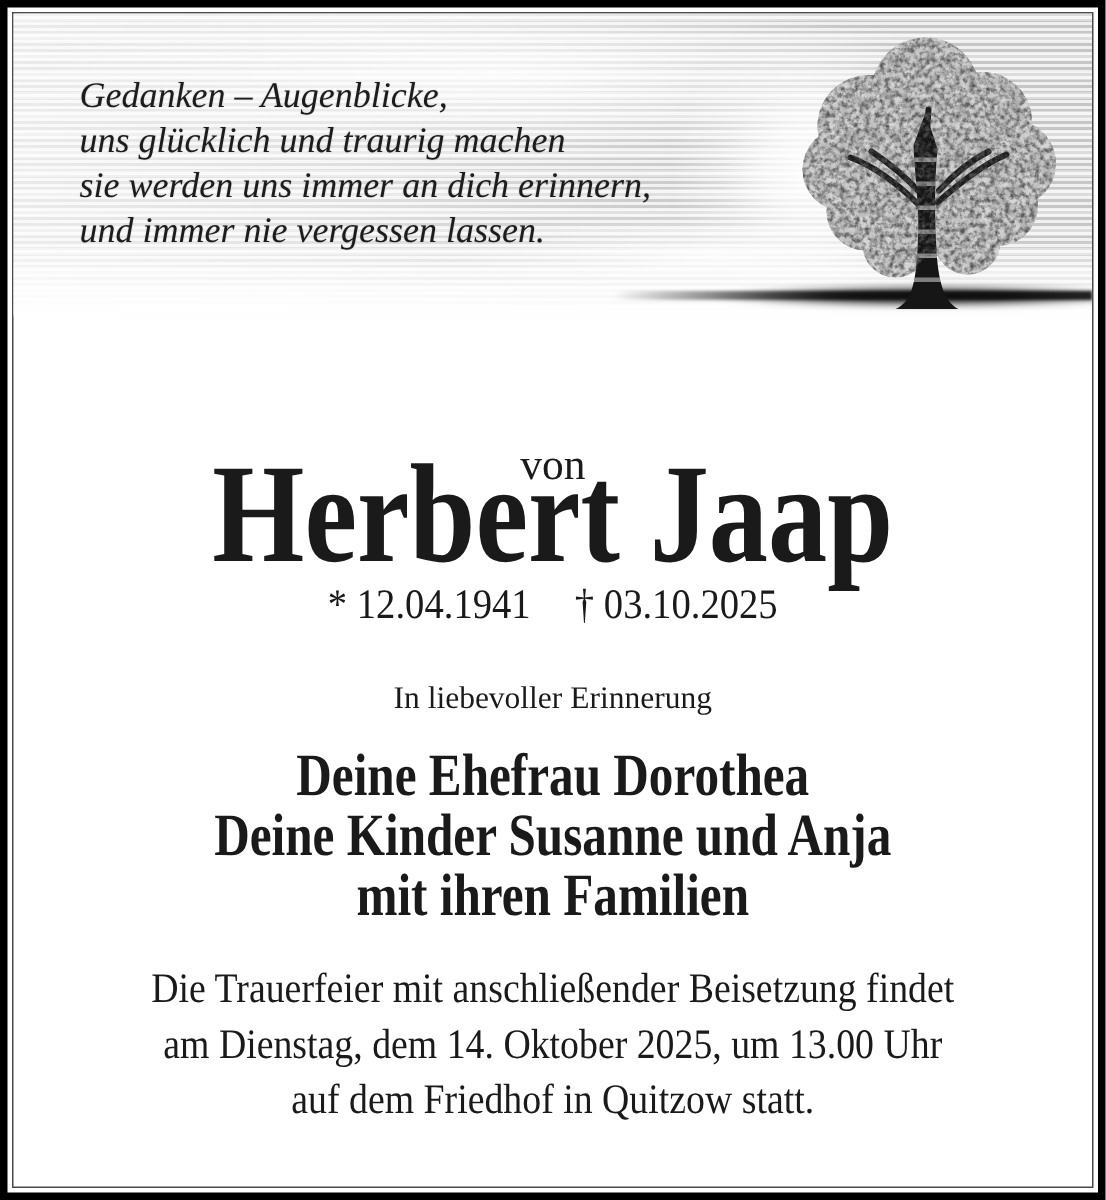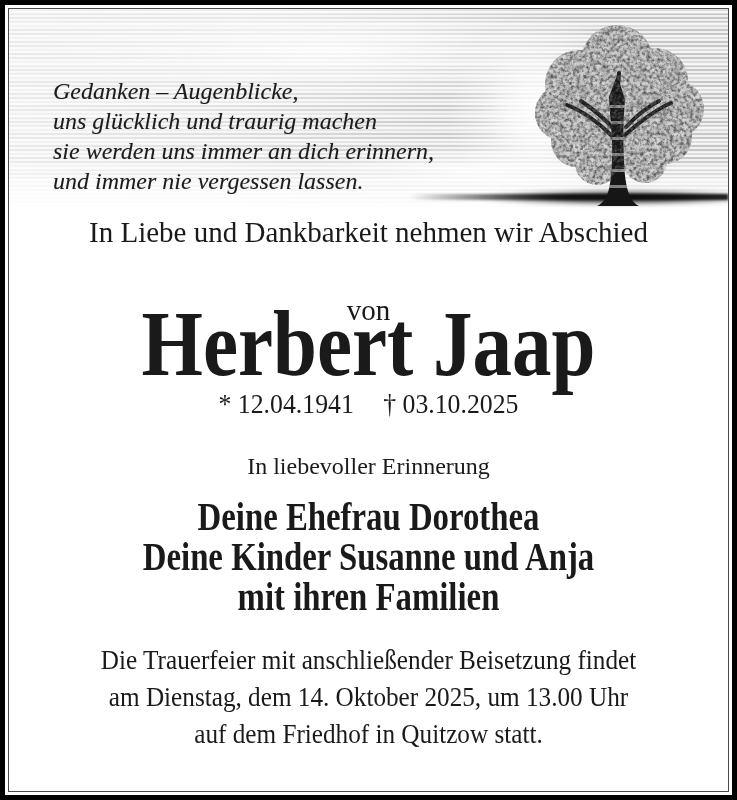--- a/index.html
+++ b/index.html
@@ -49,37 +49,36 @@
     filter:blur(2px);
   }
   .tree{position:absolute;left:408px;top:0;width:312px;height:200px;}
   
   .quote{
     position:absolute;left:44px;top:40px;
     font-style:italic;font-weight:500;
     font-size:24px;line-height:30px;
     color:#1c1c1c;
     text-shadow:0 0 1px rgba(0,0,0,.25);
-    margin-top:27px;
   }
   
   .centered{position:absolute;left:0;right:0;text-align:center;white-space:nowrap;}
   .intro-1{top:207px;font-size:29px;}
   .intro-2{top:244px;font-size:29px;margin-top:41px;}
   .name{
     top:281px;margin:0;
     font-size:94px;line-height:106px;font-weight:700;
     transform:scaleX(.84);
   }
   .dates{
     top:379px;font-size:28px;
     display:flex;justify-content:center;gap:32px;
     transform:scaleX(.92);
   }
-  .remembrance{top:444px;font-size:24px;}
+  .remembrance{top:444px;font-size:21px;}
   .mourner{font-size:40px;line-height:44px;font-weight:700;transform:scaleX(.82);}
   .mourner-1{top:486px;}
   .mourner-2{top:526px;}
   .mourner-3{top:566px;}
   .funeral{
     top:632px;font-size:28px;line-height:37px;
     transform:scaleX(.9);
   }
 </style>
 </head>
@@ -149,21 +148,20 @@
       </svg>
 
       <div class="quote">
         <div>Gedanken – Augenblicke,</div>
         <div>uns glücklich und traurig machen</div>
         <div>sie werden uns immer an dich erinnern,</div>
         <div>und immer nie vergessen lassen.</div>
       </div>
     </div>
 
-    <div class="centered intro-1">In Liebe und Dankbarkeit nehmen wir Abschied</div>
     <div class="centered intro-2">von</div>
 
     <h1 class="centered name">Herbert Jaap</h1>
 
     <div class="centered dates">
       <span>* 12.04.1941</span>
       <span>† 03.10.2025</span>
     </div>
 
     <div class="centered remembrance">In liebevoller Erinnerung</div>

